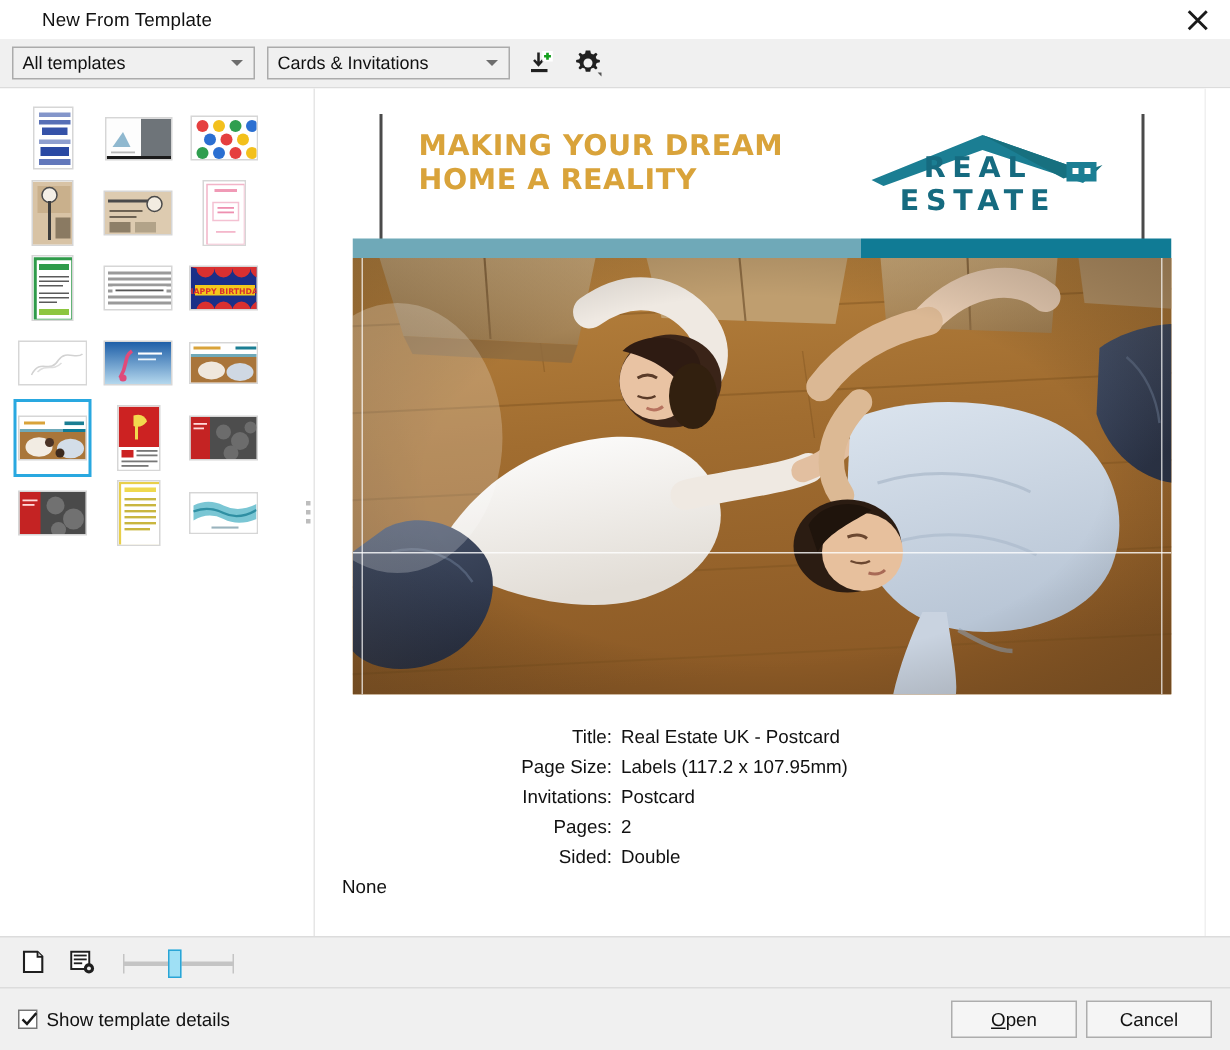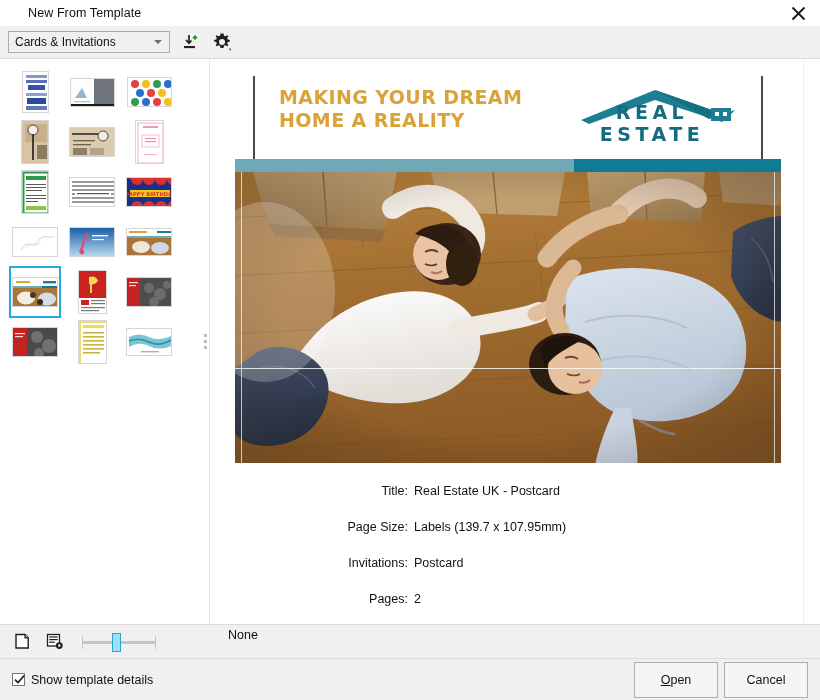--- a/index.html
+++ b/index.html
@@ -204,21 +204,21 @@
     background: #a9762f;
   }
   .guide-v { position: absolute; top: 0; bottom: 0; width: 1px; background: rgba(255,255,255,.7); }
   .guide-h { position: absolute; left: 0; right: 0; height: 1px; background: rgba(255,255,255,.8); }
 
   
   .details {
     margin-top: 20px;
     padding-left: 18px;
     display: flex; flex-direction: column;
-    gap: 22px;
+    gap: 6px;
     font-size: 12.5px;
   }
   .detail-row { display: flex; }
   .detail-label {
     width: 186px; text-align: right; padding-right: 6px;
     color: #111;
   }
   .detail-value { color: #111; }
 
   
@@ -259,21 +259,21 @@
   }
   .chk-wrap { display: flex; gap: 6px; cursor: pointer; }
   .chk {
     width: 13px; height: 13px; background: #fff;
     border: 1px solid #767676; position: relative;
   }
   .chk svg { position: absolute; left: 0px; top: -1px; }
   .chk-label { font-size: 12.5px; color: #111; }
   .footer-btns { display: flex; gap: 6px; }
   .btn {
-    width: 84px; height: 36px;
+    width: 84px; height: 25px;
     background: #f5f5f5;
     border: 1px solid #adadad;
     font-family: "Liberation Sans", sans-serif;
     font-size: 12.5px;
     color: #111;
     display: flex; align-items: center; justify-content: center;
     cursor: pointer;
   }
   .btn u { text-decoration: underline; }
 </style>
@@ -286,20 +286,24 @@
     <span class="titlebar-text">New From Template</span>
     <div class="close-btn">
       <svg width="17" height="17" viewBox="0 0 17 17">
         <path d="M2.5 2.5 L14.5 14.5 M14.5 2.5 L2.5 14.5" stroke="#1a1a1a" stroke-width="1.9" fill="none"></path>
       </svg>
     </div>
   </div>
 
   <div class="toolbar">
 
+    <div class="combo combo-w1">
+      <span>All templates</span>
+      <span class="caret"></span>
+    </div>
 
     <div class="combo combo-w2">
       <span>Cards &amp; Invitations</span>
       <span class="caret"></span>
     </div>
 
     <div class="tbtn">
       <svg width="20" height="20" viewBox="0 0 20 20">
         <path d="M9 3 L9 10 M6 8 L9 11.2 L12 8" stroke="#202020" stroke-width="1.7" fill="none"></path>
         <rect x="4" y="14" width="11" height="2.1" fill="#202020"></rect>
@@ -751,29 +755,33 @@
         </div>
       </div>
 
       <div class="details">
         <div class="detail-row">
           <span class="detail-label">Title:</span>
           <span class="detail-value">Real Estate UK - Postcard</span>
         </div>
         <div class="detail-row">
           <span class="detail-label">Page Size:</span>
-          <span class="detail-value">Labels (139.7 x 107.95mm)</span>
+          <span class="detail-value">Labels (117.2 x 107.95mm)</span>
         </div>
         <div class="detail-row">
           <span class="detail-label">Invitations:</span>
           <span class="detail-value">Postcard</span>
         </div>
         <div class="detail-row">
           <span class="detail-label">Pages:</span>
           <span class="detail-value">2</span>
+        </div>
+        <div class="detail-row">
+          <span class="detail-label">Sided:</span>
+          <span class="detail-value">Double</span>
         </div>
         <div class="detail-row">
           <span class="detail-value">None</span>
         </div>
       </div>
 
       <div class="v-scroll"></div>
     </div>
   </div>
 

